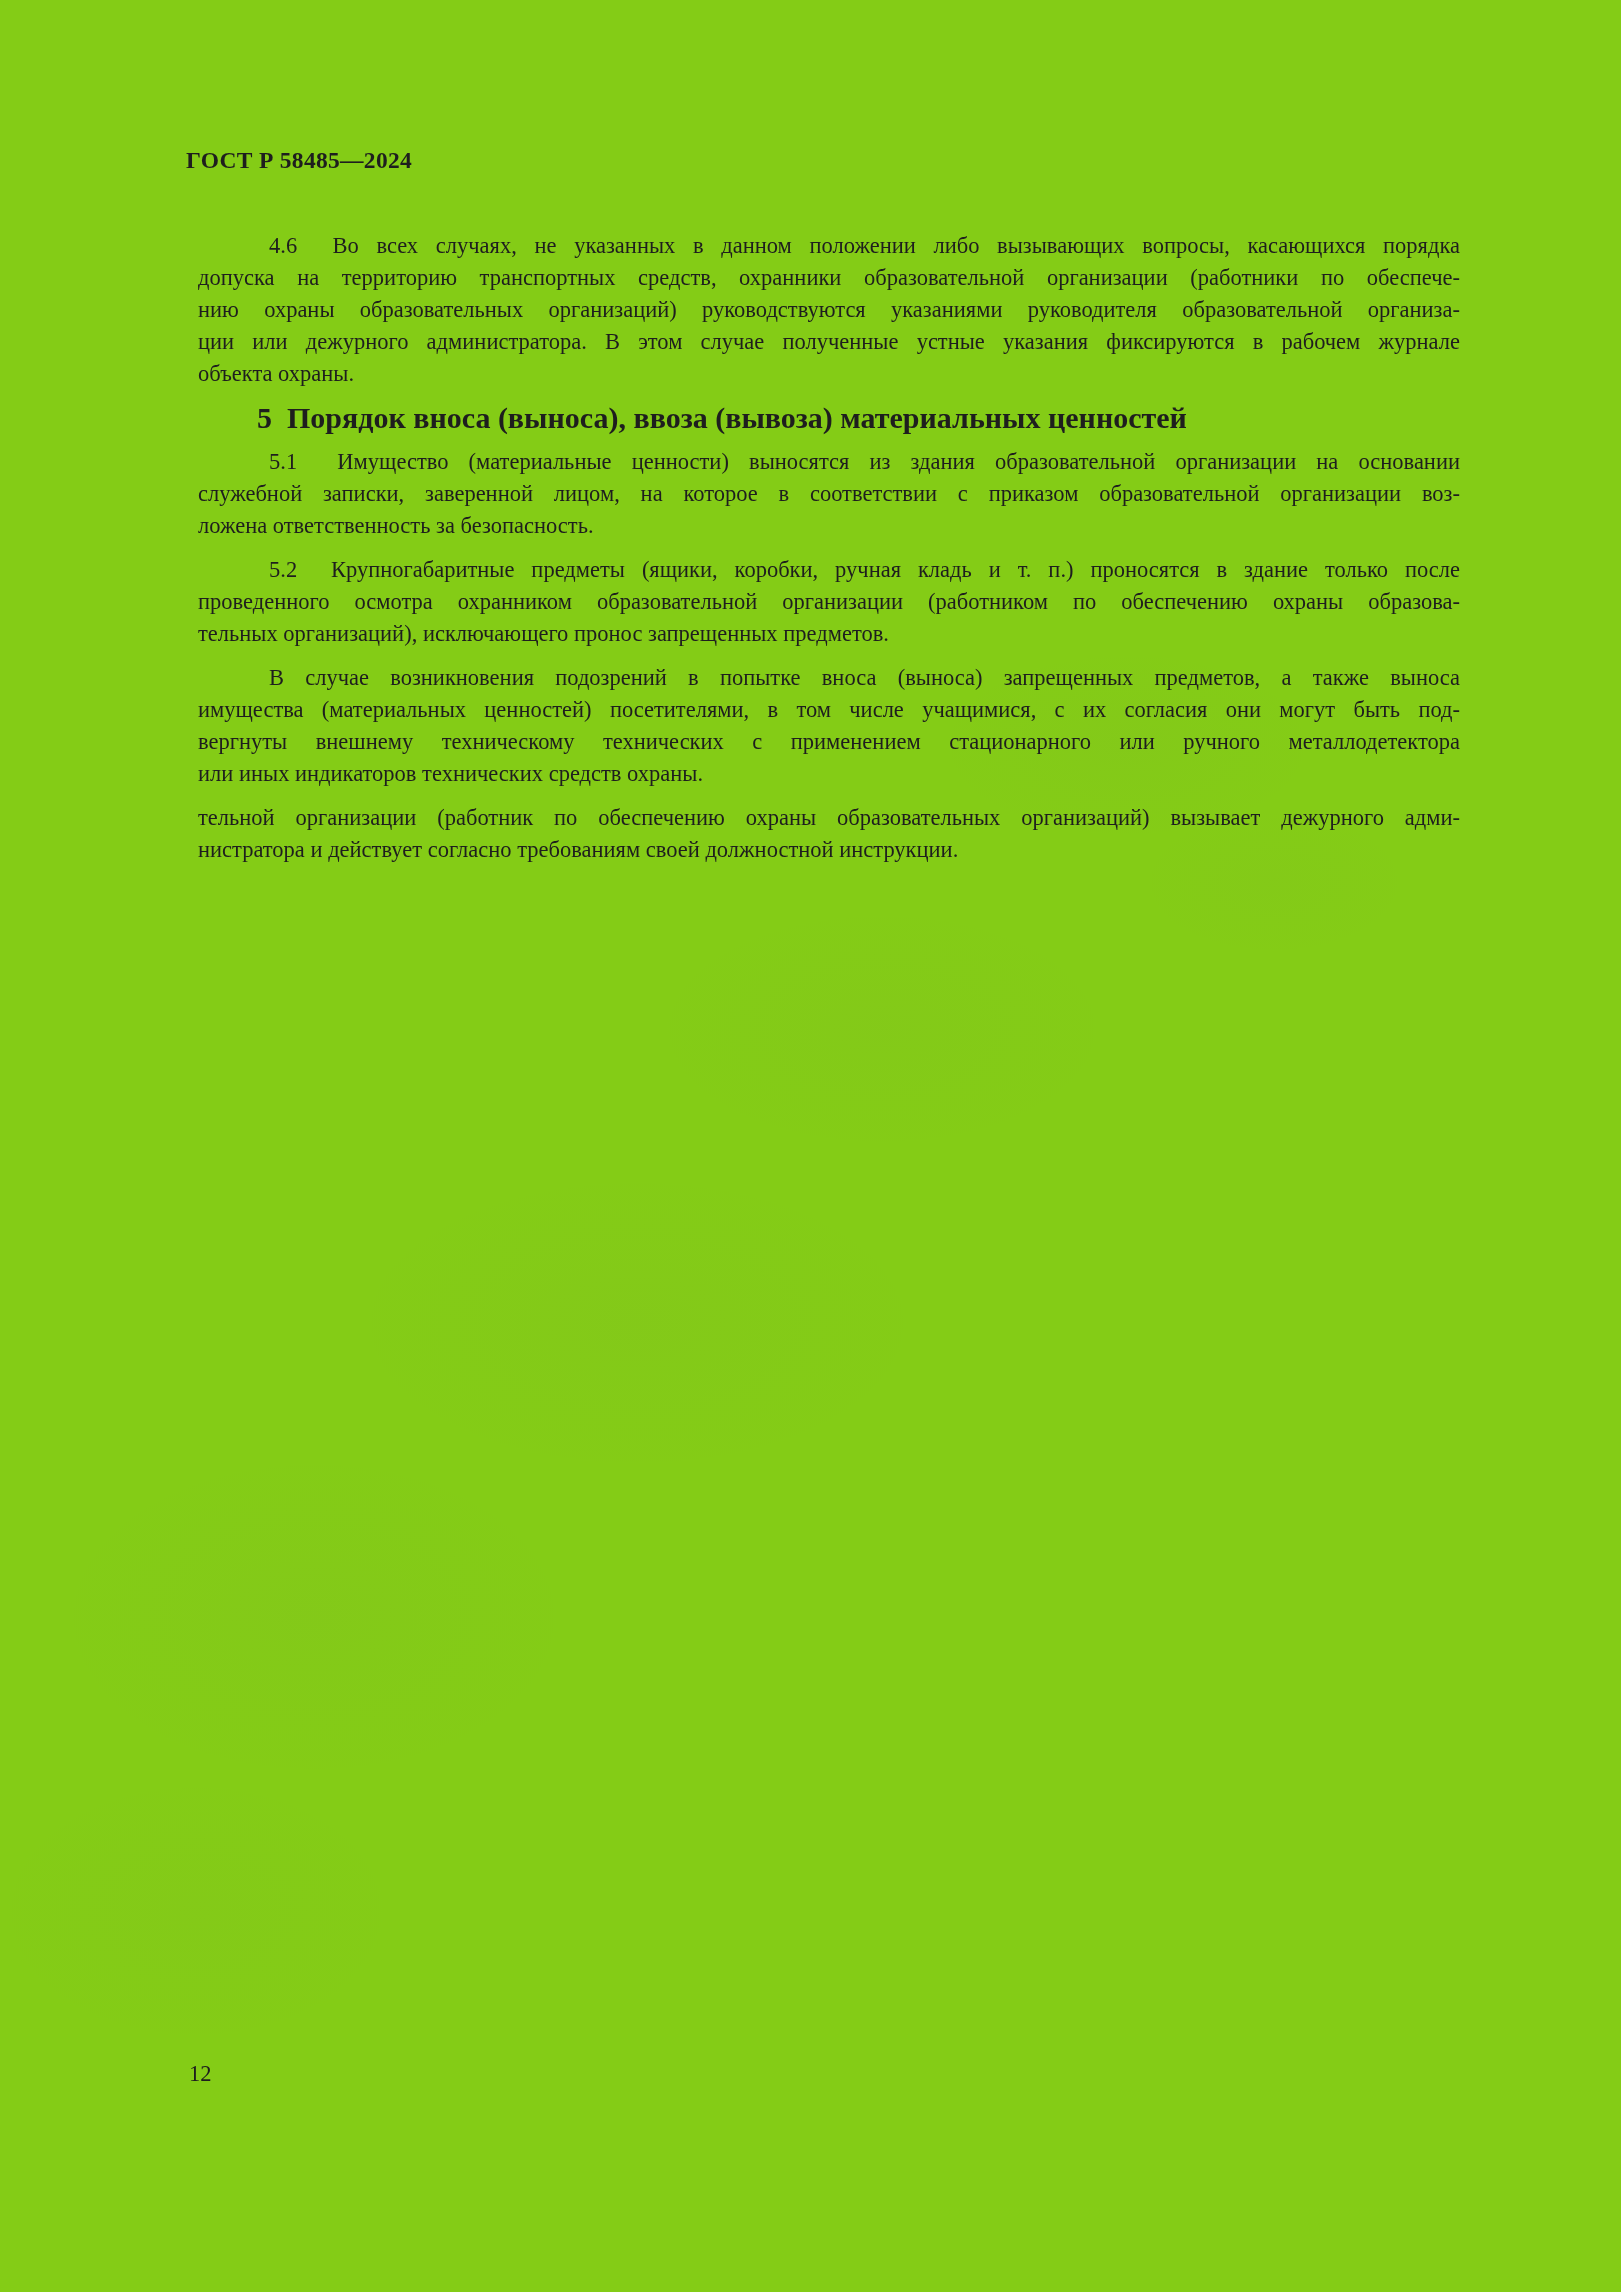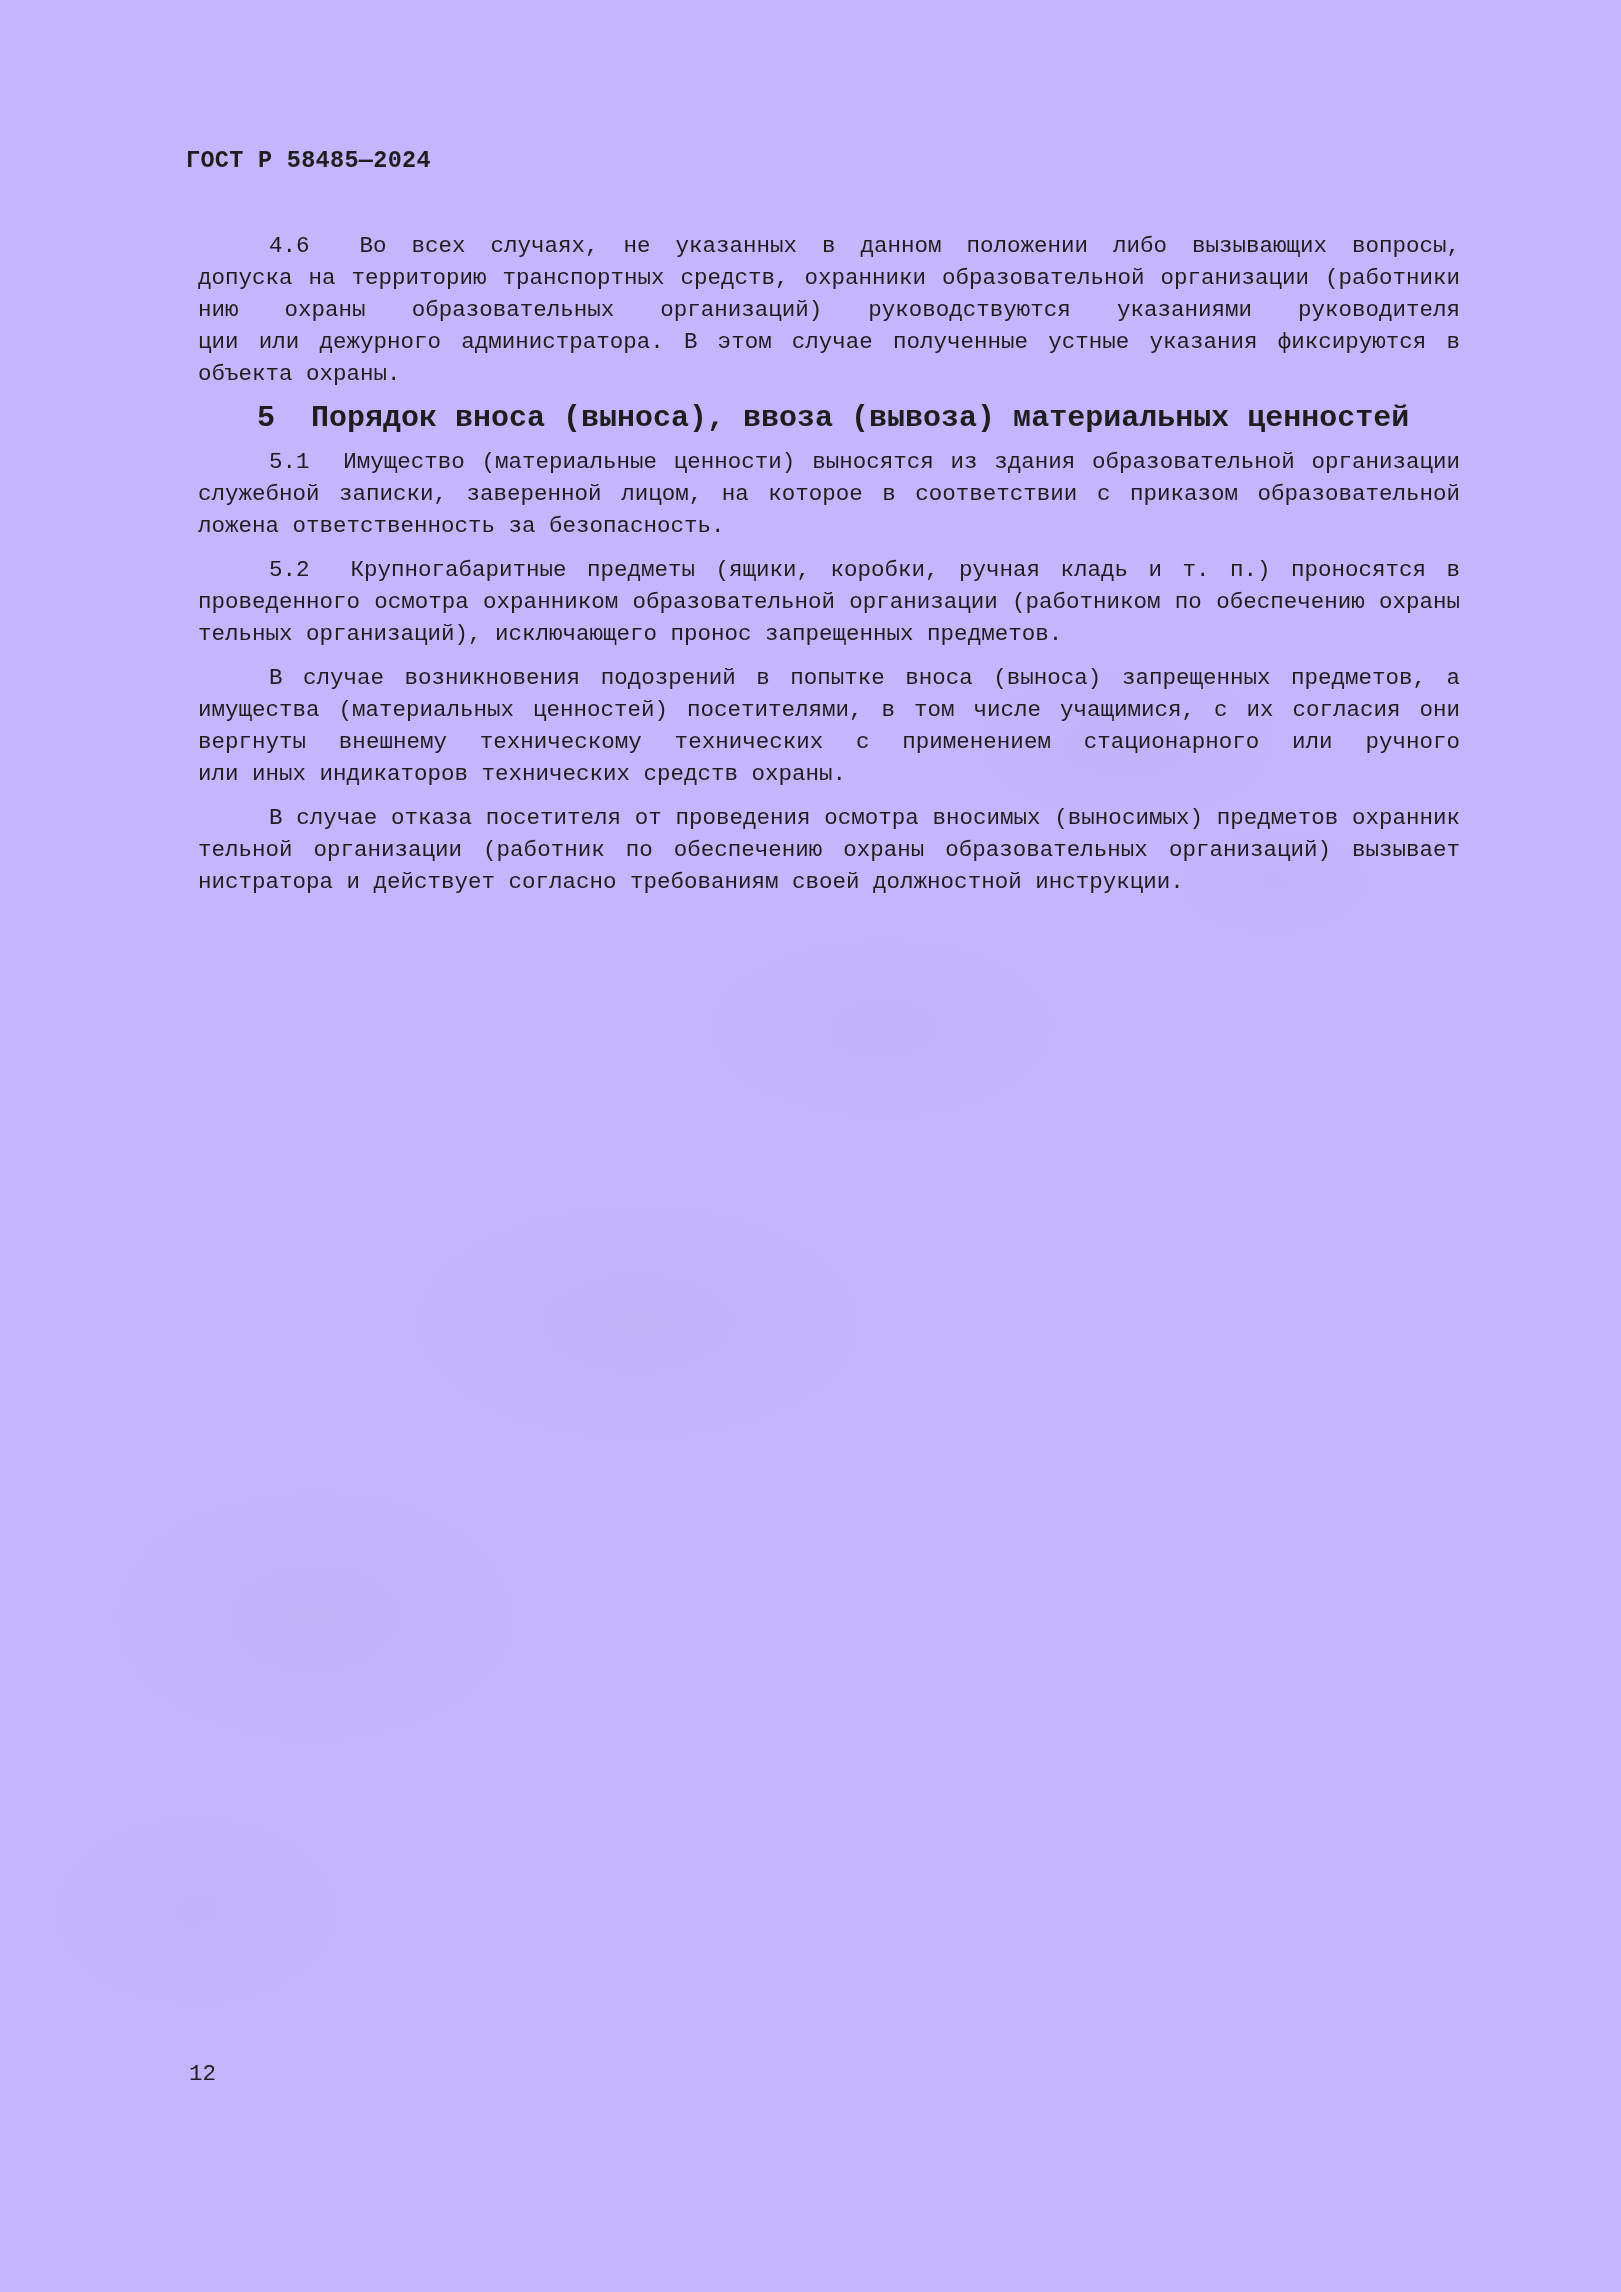--- a/index.html
+++ b/index.html
@@ -4,22 +4,22 @@
 <style>
   html, body {
     margin: 0;
     padding: 0;
     background: #ffffff;
   }
   .page {
     position: relative;
     width: 1621px;
     height: 2293px;
-    background: #c4b5fd;
-    font-family: Liberation Mono, monospace;
+    background: #84cc16;
+    font-family: Liberation Serif, serif;
     color: #1e1e1e;
     overflow: hidden;
   }
   
   .scan-artifacts {
     position: absolute;
     inset: 0;
     pointer-events: none;
     background:
       radial-gradient(ellipse 274px 137px at 1127px 745px,  rgba(110,110,110,0.030), transparent 70%),
@@ -97,21 +97,20 @@
         <div class="line">проведенного осмотра охранником образовательной организации (работником по обеспечению охраны образова-</div>
         <div class="line last">тельных организаций), исключающего пронос запрещенных предметов.</div>
       </div>
       <div class="paragraph">
         <div class="line first">В случае возникновения подозрений в попытке вноса (выноса) запрещенных предметов, а также выноса</div>
         <div class="line">имущества (материальных ценностей) посетителями, в том числе учащимися, с их согласия они могут быть под-</div>
         <div class="line">вергнуты внешнему техническому технических с применением стационарного или ручного металлодетектора</div>
         <div class="line last">или иных индикаторов технических средств охраны.</div>
       </div>
       <div class="paragraph">
-        <div class="line first">В случае отказа посетителя от проведения осмотра вносимых (выносимых) предметов охранник образова-</div>
         <div class="line">тельной организации (работник по обеспечению охраны образовательных организаций) вызывает дежурного адми-</div>
         <div class="line last">нистратора и действует согласно требованиям своей должностной инструкции.</div>
       </div>
     </div>
 
   <div class="page-number">12</div>
 </div>
 
 
 </body></html>

